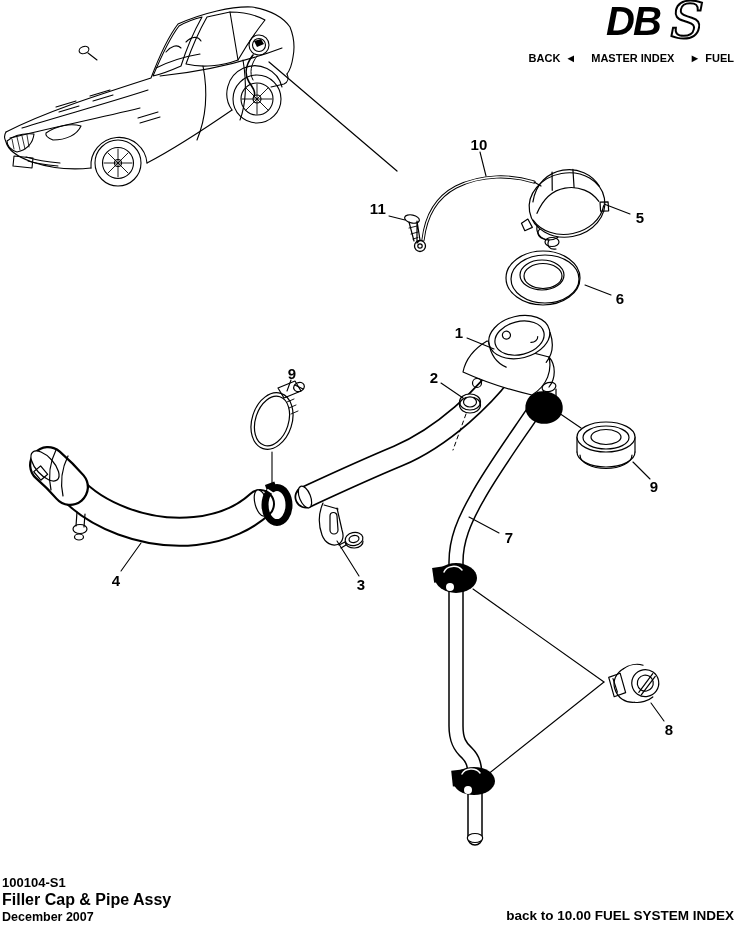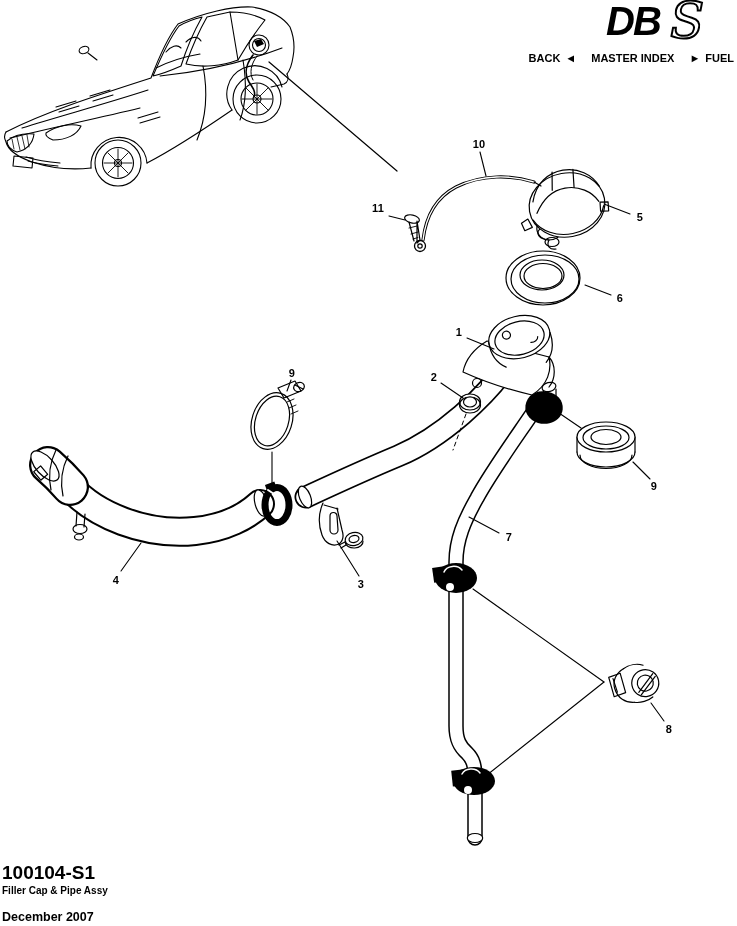--- a/index.html
+++ b/index.html
@@ -1,30 +1,30 @@
 <!DOCTYPE html>
 <html><head>
 <meta charset="utf-8">
 <style>
   html,body{margin:0;padding:0;background:#fff;}
   .page{position:relative;width:737px;height:926px;background:#fff;color:#000;
         font-family:"Liberation Sans",sans-serif;overflow:hidden;}
   .diagram-svg{position:absolute;left:0;top:0;}
   .callout{position:absolute;transform:translate(-50%,-50%);
-           font-weight:bold;font-size:11px;line-height:1;letter-spacing:.2px;}
+           font-weight:bold;font-size:15px;line-height:1;letter-spacing:.2px;}
   .hdr{position:absolute;top:2px;right:3px;}
   .logo-svg{display:block;margin-left:auto;overflow:visible;}
   .section-title{font-size:16px;font-weight:bold;letter-spacing:.3px;margin-top:0px;}
   .nav{display:flex;justify-content:flex-end;gap:15px;font-size:11px;font-weight:bold;
        margin-top:10px;align-items:center;}
   .navlink{display:flex;gap:5px;align-items:center;cursor:pointer;}
   .ftr-left{position:absolute;left:2px;bottom:2px;font-weight:bold;}
-  .doc-num{font-size:19px;}
-  .asm-title{font-size:10px;margin-top:1px;}
-  .date{font-size:12.5px;margin-top:14px;}
+  .doc-num{font-size:13px;}
+  .asm-title{font-size:16px;margin-top:1px;}
+  .date{font-size:12.5px;margin-top:1px;}
   .back-link{position:absolute;right:3px;bottom:3px;font-size:13.5px;font-weight:bold;cursor:pointer;}
 </style>
 </head>
 <body>
 
 <div class="page">
 
   <svg class="diagram-svg" width="737" height="926" viewBox="0 0 737 926">
     <g fill="none" stroke="#000" stroke-width="1.2" stroke-linecap="round" stroke-linejoin="round">
 
@@ -262,14 +262,15 @@
         <span>FUEL</span>
       </span>
     </div>
   </div>
 
   <div class="ftr-left">
     <div class="doc-num">100104-S1</div>
     <div class="asm-title">Filler Cap &amp; Pipe Assy</div>
     <div class="date">December 2007</div>
   </div>
+  <div class="back-link">back to 10.00 FUEL SYSTEM INDEX</div>
 
 </div>
 
 </body></html>

